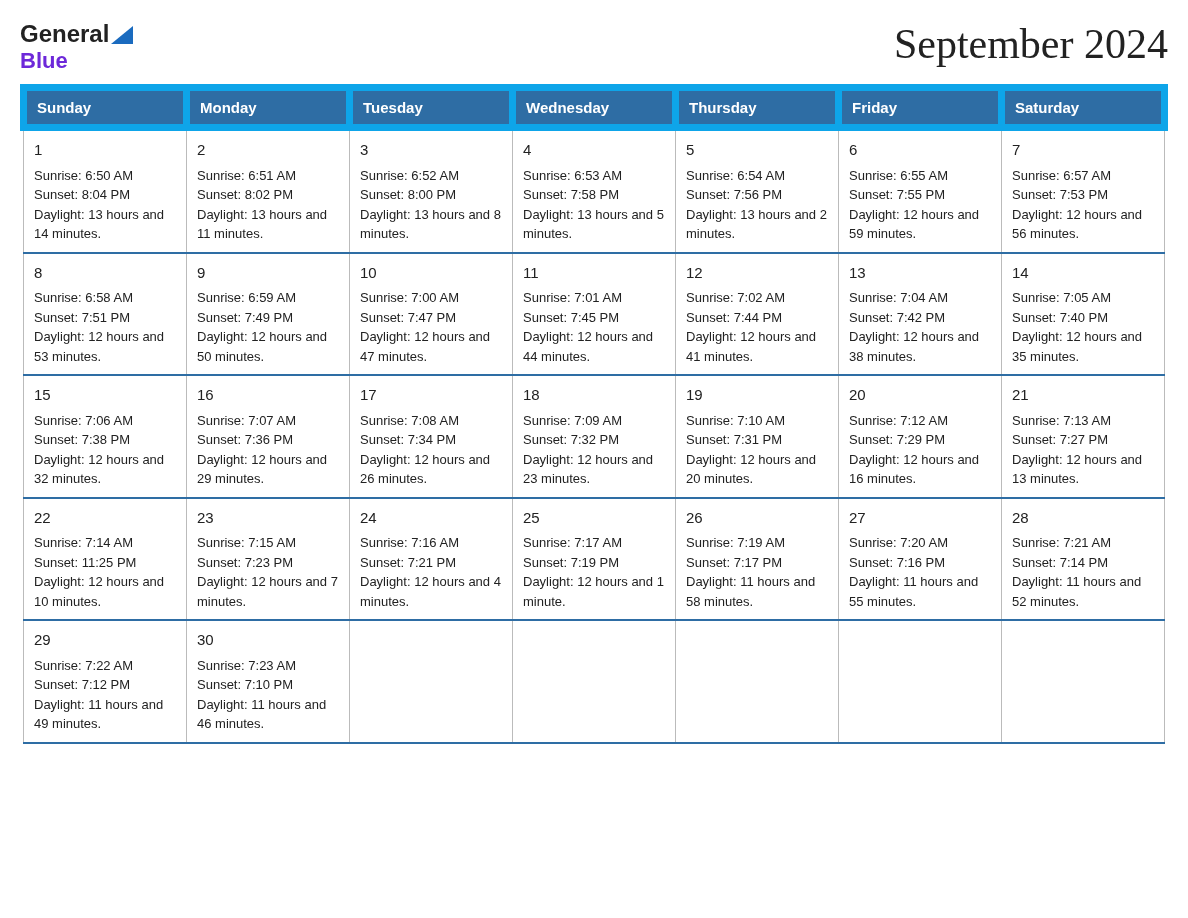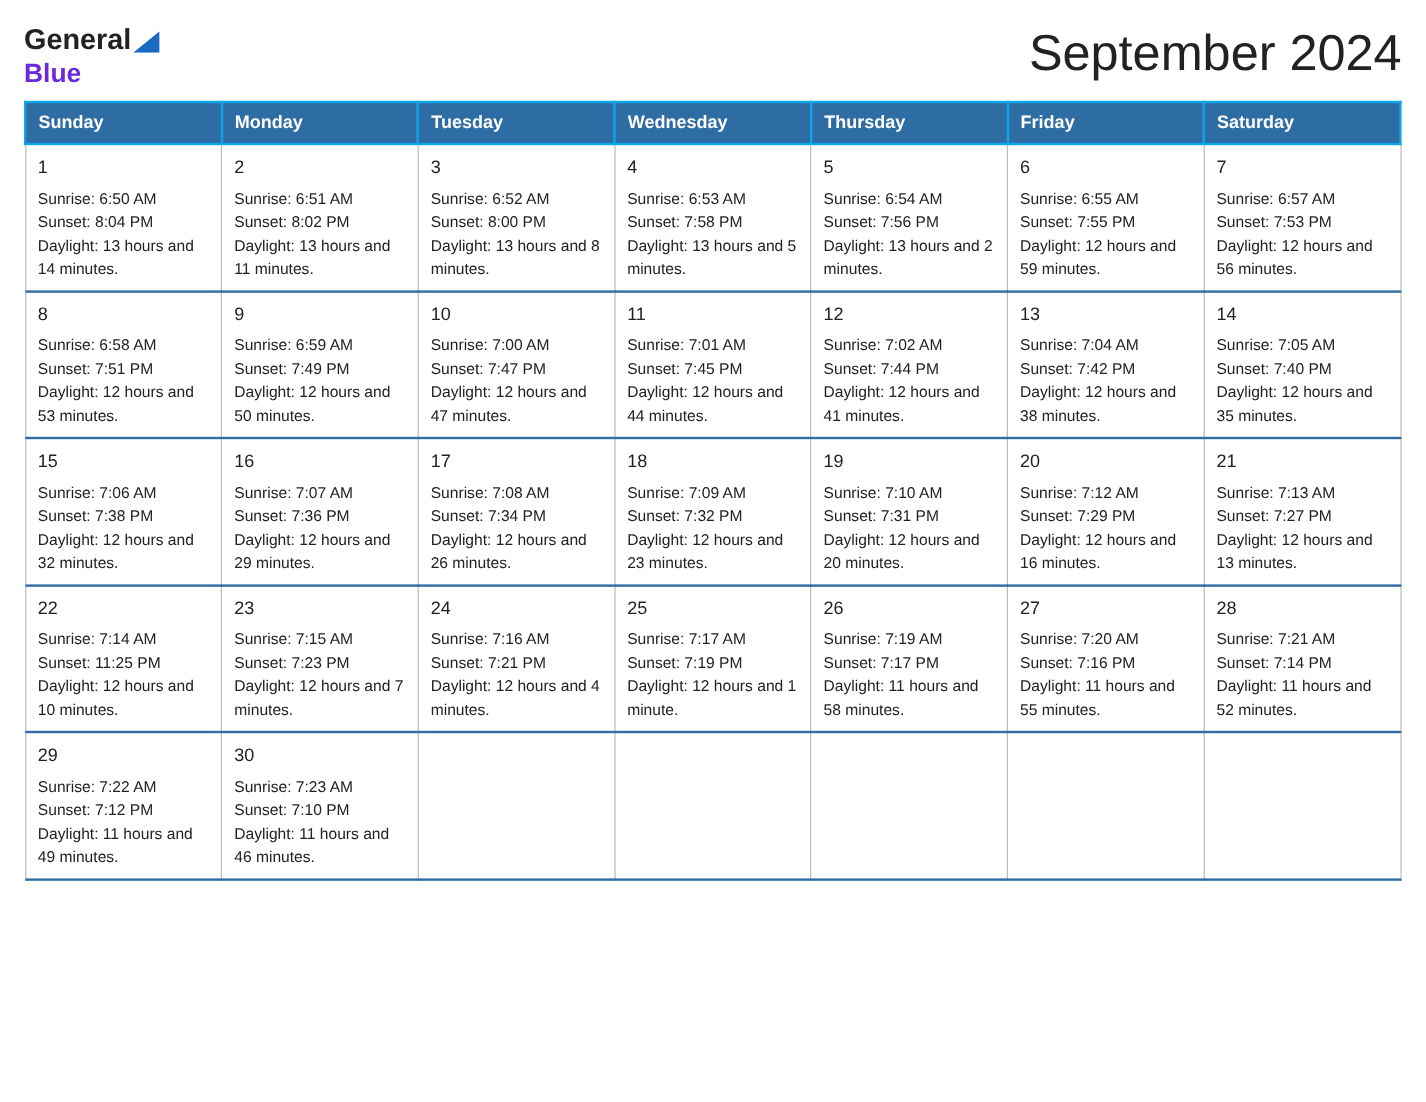--- a/index.html
+++ b/index.html
@@ -24,38 +24,39 @@
       display: flex;
       align-items: center;
     }
     .title-block {
       text-align: right;
     }
     .title-block h1 {
       font-size: 42px;
       font-weight: normal;
       color: #222;
+      font-family: Liberation Serif, serif;
     }
     .title-block h2 {
       font-size: 20px;
       font-weight: normal;
       color: #444;
     }
     .calendar {
       width: 100%;
       border-collapse: collapse;
       margin-top: 8px;
     }
     .calendar thead tr th {
       background-color: #2e6da4;
       color: #fff;
       padding: 8px 10px;
       text-align: left;
       font-size: 15px;
-      border: 2px solid #0ea5e9;
+      border: 7px solid #0ea5e9;
     }
     .calendar tbody tr td {
       border: 1px solid #bbb;
       vertical-align: top;
       padding: 8px 10px;
       font-size: 13px;
       line-height: 1.5;
       min-width: 120px;
       width: 14.28%;
     }

